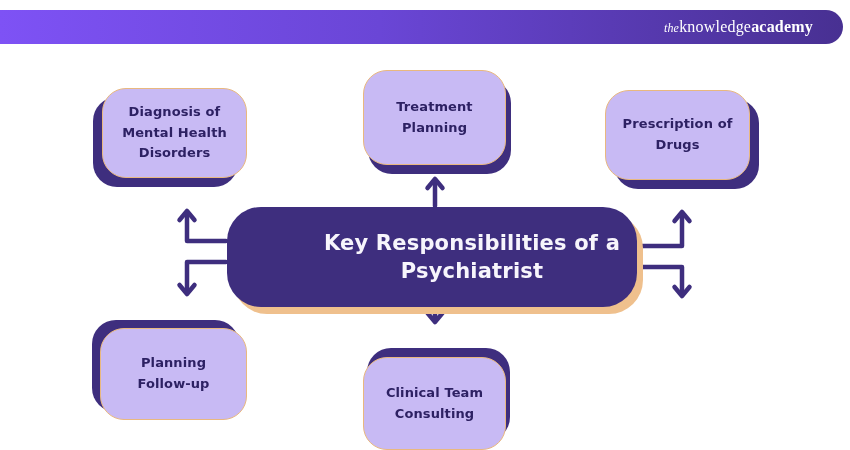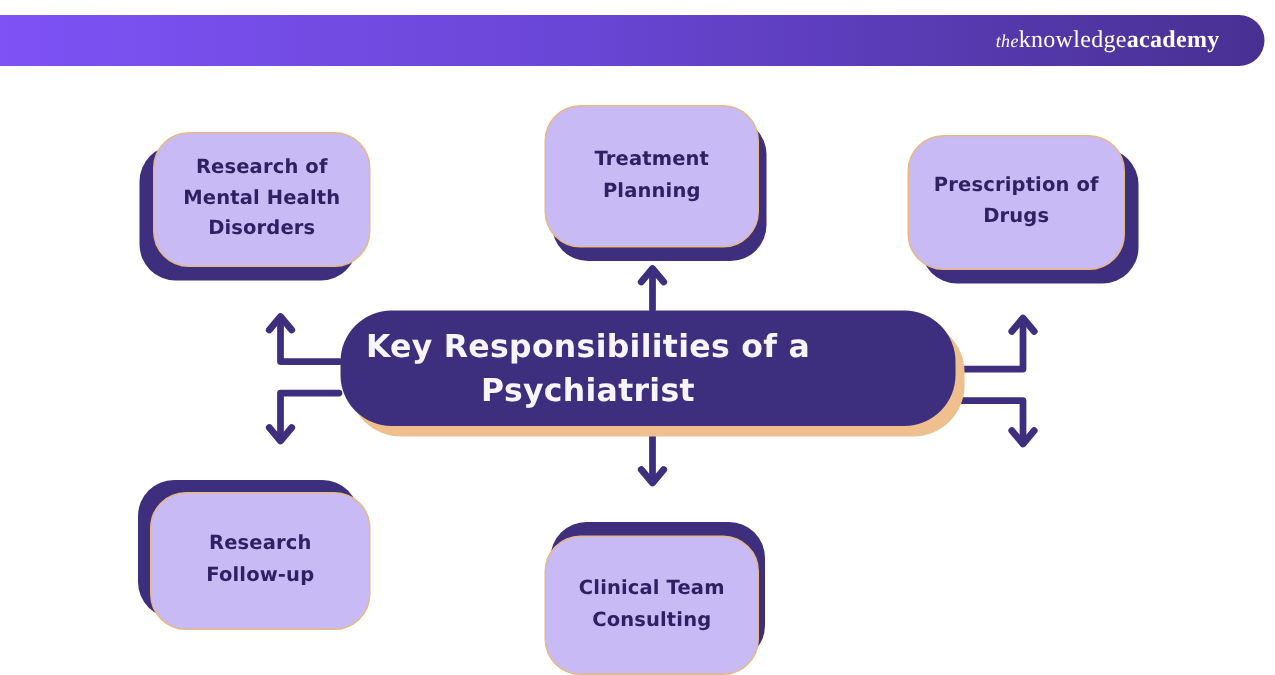--- a/index.html
+++ b/index.html
@@ -34,27 +34,27 @@
     white-space: nowrap;
   }
   .logo .the { font-style: italic; font-size: 12px; }
   .logo .knowledge { font-weight: 400; }
   .logo .academy { font-weight: 700; }
 
   
   .center-node {
     position: absolute;
     left: 227px; top: 207px;
-    width: 410px; height: 77px;
+    width: 410px; height: 100px;
     background: #3e2e7e;
     border-radius: 34px;
     box-shadow: 6px 7px 0 #efc08d;
     display: flex;
     align-items: center;
-    justify-content: flex-start;
+    justify-content: flex-end;
     text-align: center;
   }
   .center-node .center-label {
     color: #f7f5fc;
     font-size: 21px;
     font-weight: 600;
     line-height: 1.35;
     max-width: 330px;
     letter-spacing: 0.2px;
   }
@@ -136,33 +136,33 @@
       <path d="M641 267 H682 V294"></path>
       <path d="M674.5 287 L682 296 L689.5 287"></path>
     </g>
   </svg>
 
   <div class="center-node">
     <div class="center-label">Key Responsibilities of a Psychiatrist</div>
   </div>
 
   <div class="node node--diagnosis">
-    <div class="node-label">Research of Mental Health Disorders</div>
+    <div class="node-label">Diagnosis of Mental Health Disorders</div>
   </div>
 
   <div class="node node--prescription">
     <div class="node-label">Prescription of Drugs</div>
   </div>
 
   <div class="node node--treatment">
     <div class="node-label">Treatment Planning</div>
   </div>
 
   <div class="node node--followup">
-    <div class="node-label">Research Follow-up</div>
+    <div class="node-label">Planning Follow-up</div>
   </div>
 
   <div class="node node--clinical">
     <div class="node-label">Clinical Team Consulting</div>
   </div>
 
 
 </div>
 
 </body></html>

